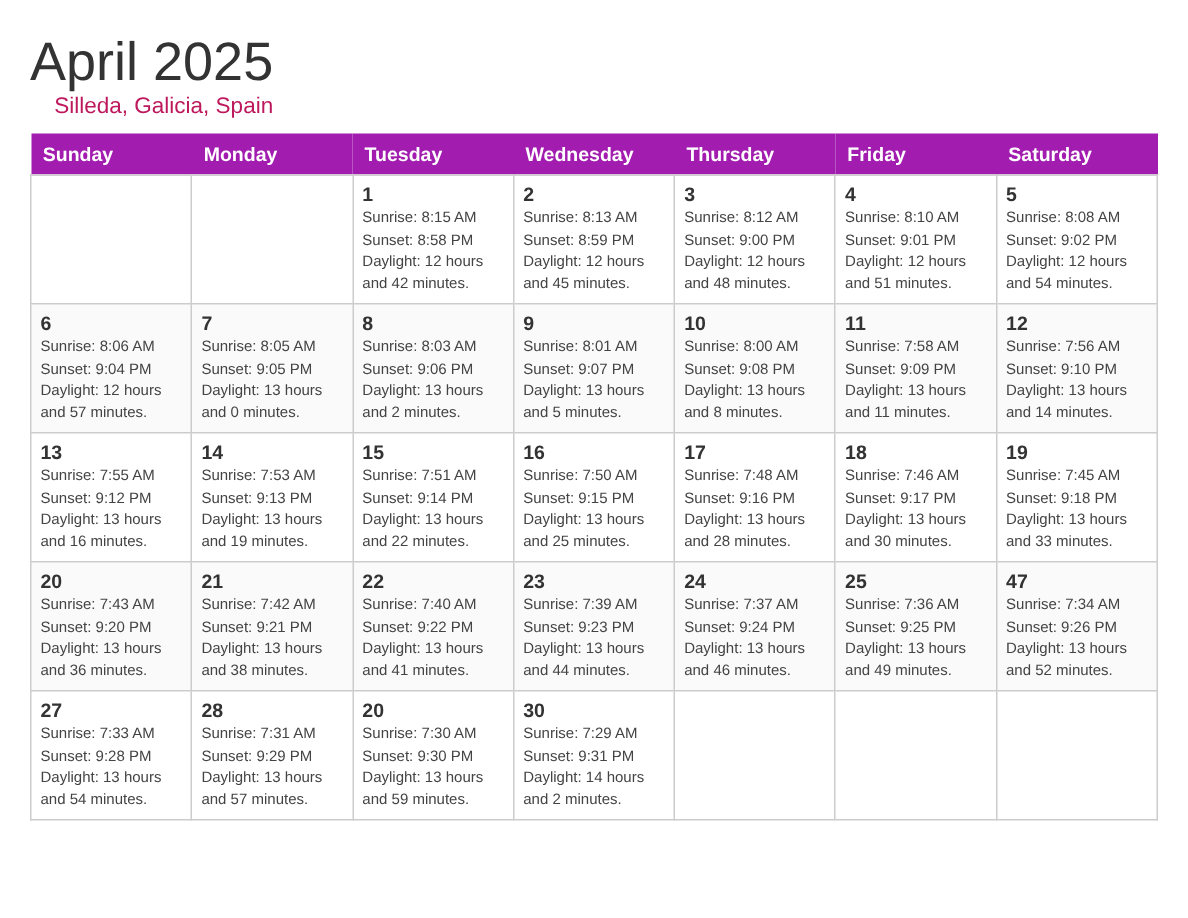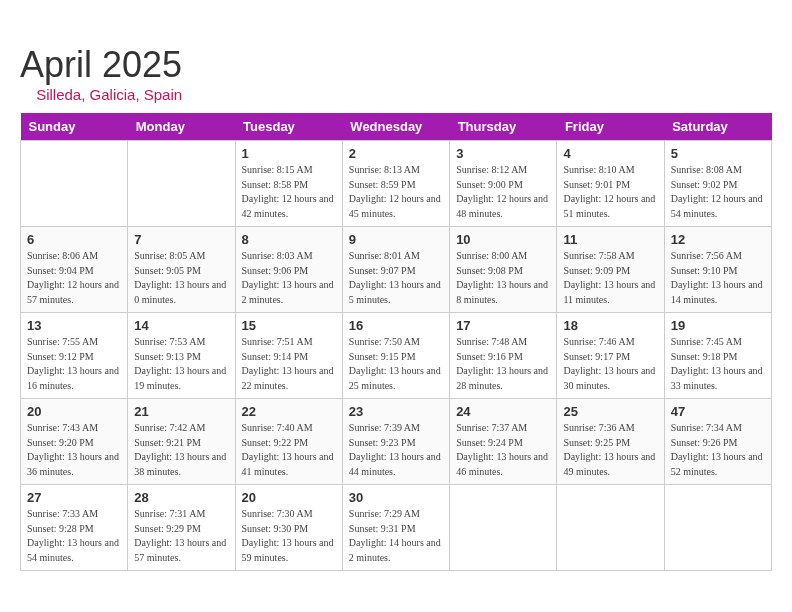--- a/index.html
+++ b/index.html
@@ -29,21 +29,20 @@
     .logo-text span {
       color: #2196F3;
     }
     .logo-icon {
       width: 30px;
       height: 30px;
       margin-right: 4px;
     }
     .title-block {
       text-align: right;
-      margin-top: 24px;
     }
     .month-title {
       font-size: 36px;
       color: #333;
       font-weight: normal;
     }
     .location {
       font-size: 15px;
       color: #be185d;
     }
@@ -71,21 +70,20 @@
     .day-num {
       font-size: 13px;
       font-weight: bold;
       display: block;
       margin-bottom: 2px;
     }
     .cell-content {
       font-size: 10px;
       line-height: 1.45;
       color: #444;
-      font-family: Liberation Serif, serif;
     }
     .empty-cell {
       background: #f9f9f9;
     }
     tr:nth-child(even) td {
       background-color: #fafafa;
     }
     tr:nth-child(odd) td {
       background-color: #ffffff;
     }

